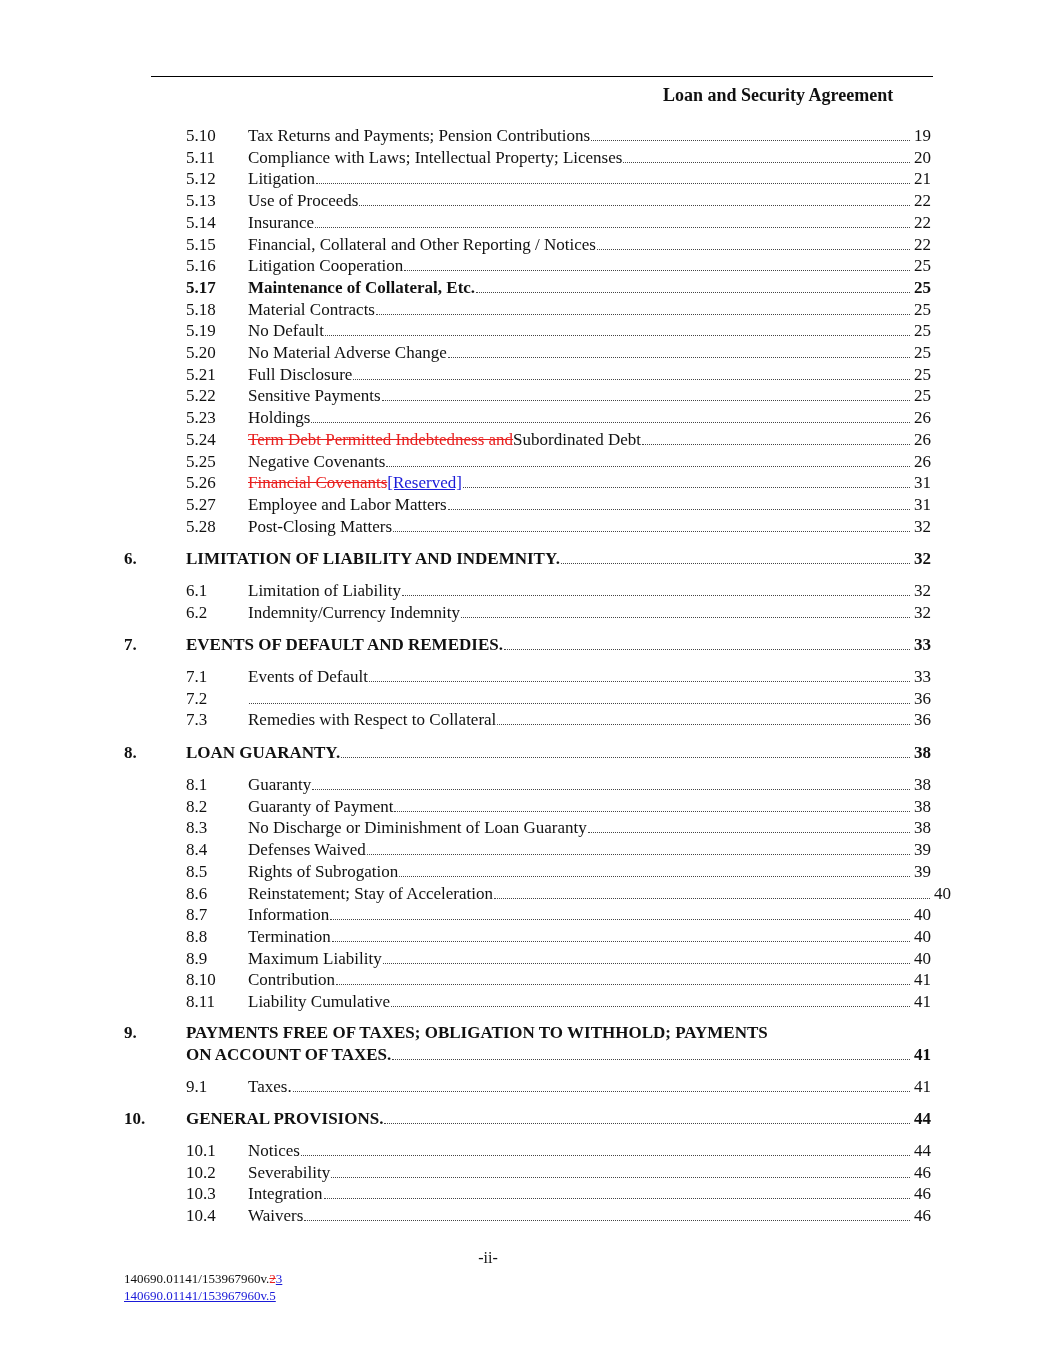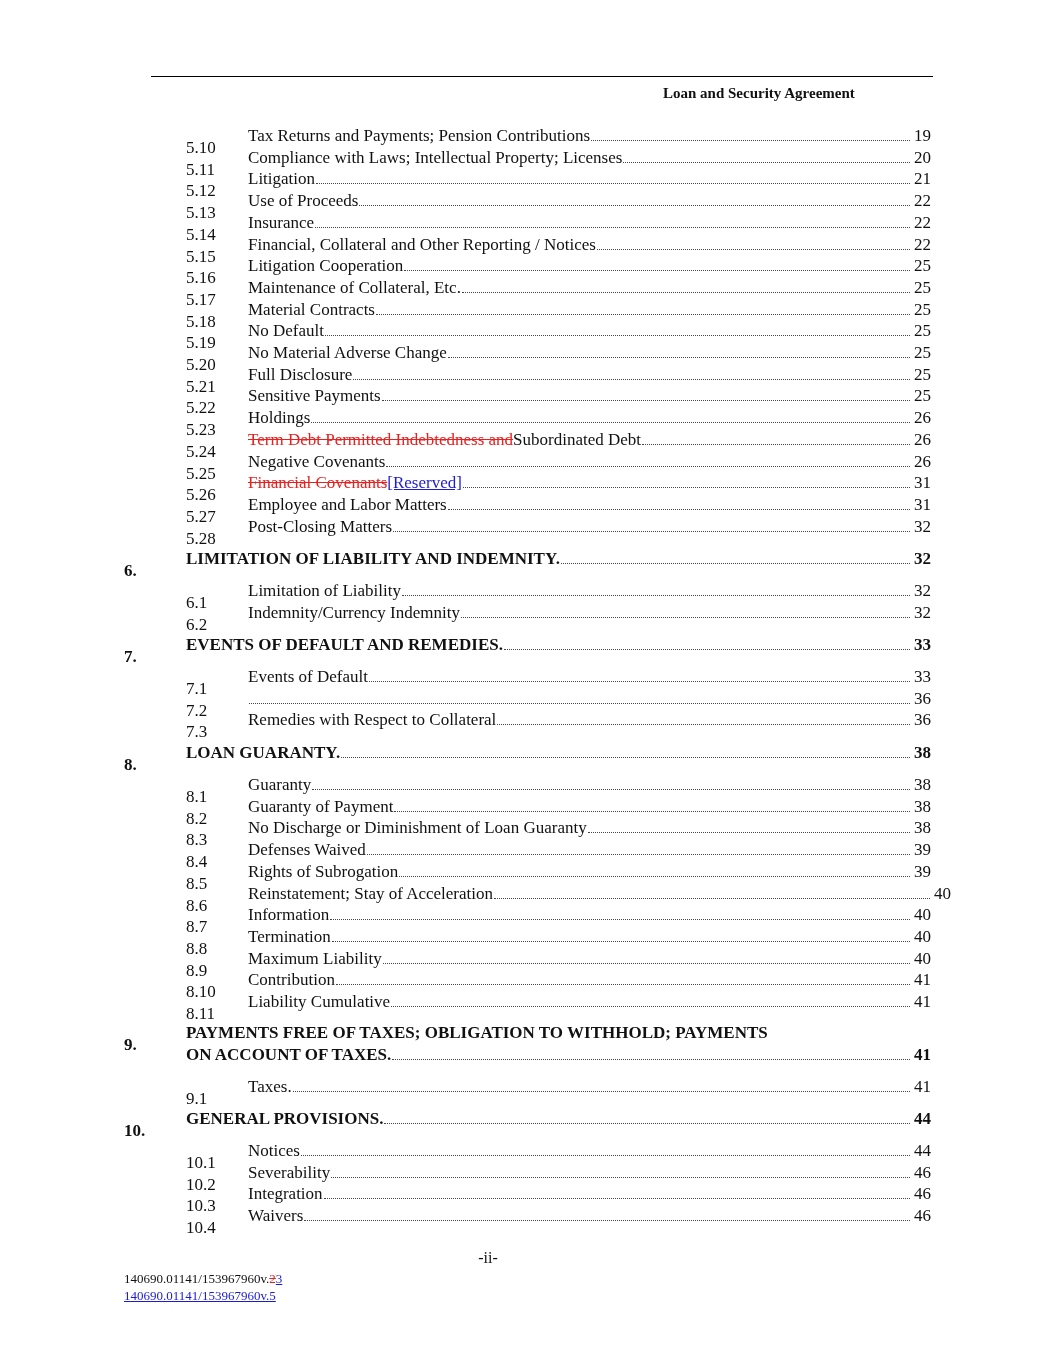--- a/index.html
+++ b/index.html
@@ -7,27 +7,27 @@
     width: 1055px; height: 1365px; position: relative; overflow: hidden;
     font-family: "Liberation Serif", "DejaVu Serif", serif;
     color: #111111;
   }
   .header-rule {
     position: absolute; left: 151px; top: 76px; width: 782px; height: 0;
     border-top: 1.5px solid #000;
   }
   .header-title {
     position: absolute; left: 663px; top: 85px;
-    font-weight: bold; font-size: 15px; color: #111;
+    font-weight: bold; font-size: 18px; color: #111;
   }
   .row {
     position: absolute; left: 0; width: 1055px; height: 22px;
     font-size: 17px; line-height: 22px;
   }
-  .row .num { position: absolute; left: 186px; top: 0; margin-top: 12px; }
+  .row .num { position: absolute; left: 186px; top: 0; }
   .row .title-wrap {
     position: absolute; left: 248px; right: 124px; top: 0;
     display: flex; align-items: baseline; white-space: nowrap;
   }
   .row .dots {
     flex: 1 1 auto; margin: 0 1px; height: 15px;
     border-bottom: 1px dotted #444; align-self: flex-start;
   }
   .row .page { width: 20px; text-align: right; flex: 0 0 auto; }
   .row.section { font-weight: bold; }
@@ -107,21 +107,21 @@
       </div>
     </div>
     <div class="row" style="top: 255.2px;">
       <span class="num">5.16</span>
       <div class="title-wrap">
         <span>Litigation Cooperation</span>
         <span class="dots"></span>
         <span class="page">25</span>
       </div>
     </div>
-    <div class="row" style="top: 276.9px;">
+    <div class="row" style="top: 276.9px; font-weight: bold;">
       <span class="num">5.17</span>
       <div class="title-wrap">
         <span>Maintenance of Collateral, Etc.</span>
         <span class="dots"></span>
         <span class="page">25</span>
       </div>
     </div>
     <div class="row" style="top: 298.6px;">
       <span class="num">5.18</span>
       <div class="title-wrap">

